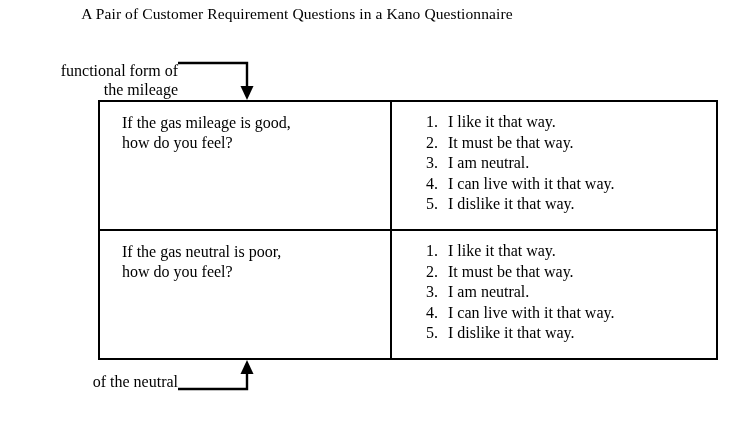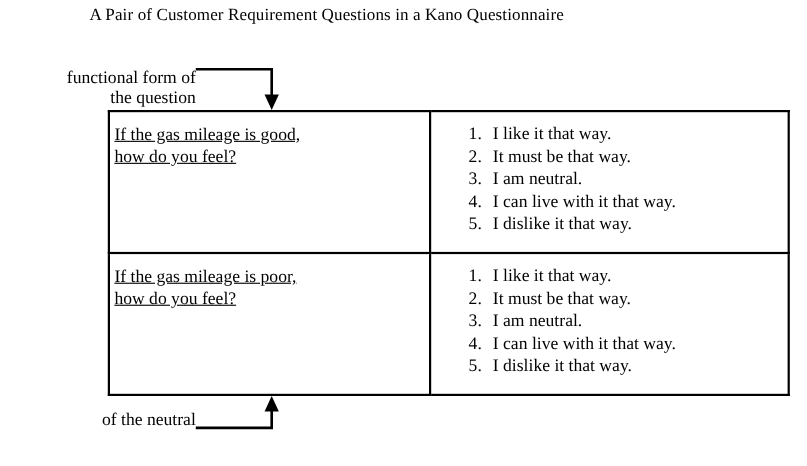--- a/index.html
+++ b/index.html
@@ -84,24 +84,23 @@
     border: 2px solid #000000;
     vertical-align: top;
     padding: 0;
     background: #ffffff;
   }
   .kano-table .col-question { width: 290px; }
   .kano-table .col-answers  { width: 324px; }
   .kano-table tr { height: 129px; }
 
   .question-cell-inner {
-    padding: 11px 8px 0 4px;
+    padding: 11px 8px 0 22px;
     font-size: 16px;
     line-height: 20px;
-    text-decoration: underline;
   }
   .question-line { display: block; white-space: nowrap; }
 
   .answers-cell-inner {
     padding: 10px 0 0 0;
     font-size: 16px;
     line-height: 20.5px;
   }
   .answer-list {
     list-style: none;
@@ -120,21 +119,21 @@
     display: inline;
   }
 </style>
 </head>
 <body>
 
 <div class="figure-title">A Pair of Customer Requirement Questions in a Kano Questionnaire</div>
 
 <div class="callout-label callout-top">
   <span class="callout-line">functional form of</span>
-  <span class="callout-line">the question</span>
+  <span class="callout-line">the mileage</span>
 </div>
 
 <div class="leader leader-top">
   <svg width="90" height="50" viewBox="0 0 90 50">
     <path d="M 8 7 L 77 7 L 77 32" stroke="#000000" stroke-width="2.4" fill="none"></path>
     <polygon points="77,44 70.5,30 83.5,30" fill="#000000"></polygon>
   </svg>
 </div>
 
 <table class="kano-table">
@@ -164,21 +163,21 @@
             <li class="answer-item">
               <span class="answer-num">5.</span><span class="answer-text">I dislike it that way.</span>
             </li>
           </ul>
         </div>
       </td>
     </tr>
     <tr>
       <td class="col-question">
         <div class="question-cell-inner">
-          <span class="question-line">If the gas mileage is poor,</span>
+          <span class="question-line">If the gas neutral is poor,</span>
           <span class="question-line">how do you feel?</span>
         </div>
       </td>
       <td class="col-answers">
         <div class="answers-cell-inner">
           <ul class="answer-list">
             <li class="answer-item">
               <span class="answer-num">1.</span><span class="answer-text">I like it that way.</span>
             </li>
             <li class="answer-item">

